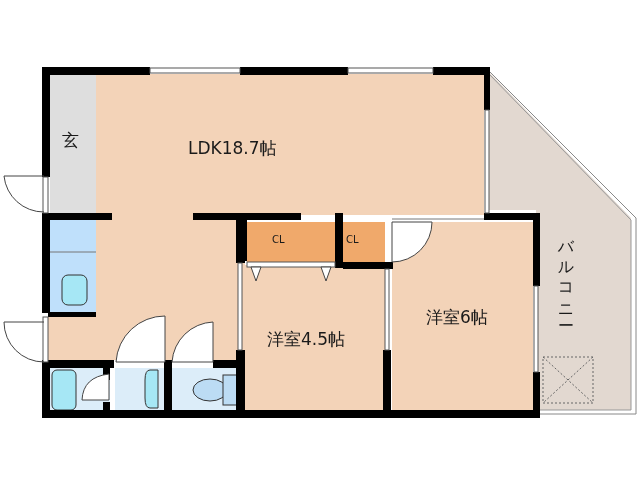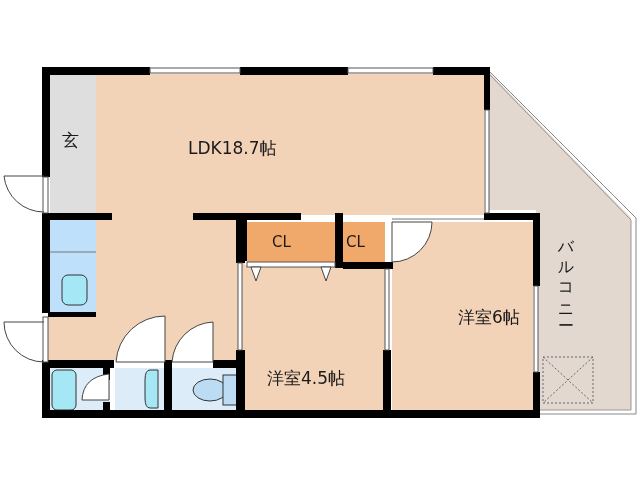--- a/index.html
+++ b/index.html
@@ -1,20 +1,20 @@
 <!DOCTYPE html>
 <html><head>
   <meta charset="utf-8">
   <style>
     html, body { margin: 0; padding: 0; background: #ffffff; }
     body { width: 640px; height: 480px; overflow: hidden; position: relative; font-family: "DejaVu Sans", sans-serif; }
     #plan { position: absolute; left: 0; top: 0; width: 640px; height: 480px; }
     .lbl { position: absolute; color: #1a1a1a; font-family: "DejaVu Sans", sans-serif; white-space: nowrap; line-height: 1; }
     .lbl-room { font-size: 17px; }
-    .lbl-cl { font-size: 15px; }
+    .lbl-cl { font-size: 10px; }
     .lbl-vert { font-size: 16px; writing-mode: vertical-rl; letter-spacing: 4px; }
   </style>
 </head>
 <body>
 
 <svg id="plan" viewBox="0 0 640 480" xmlns="http://www.w3.org/2000/svg">
 
   <polygon points="489,72 631,218 631,410 536,410 536,210 489,210" fill="#e2d8d0"></polygon>
   <polyline points="486,68 636,218 636,414 536,414" fill="none" stroke="#888" stroke-width="1"></polyline>
   <polyline points="489,74 631,220 631,410 536,410" fill="none" stroke="#999" stroke-width="1"></polyline>
@@ -99,17 +99,17 @@
   <polygon points="251,267 261,267 256,281" fill="#fff" stroke="#444" stroke-width="1"></polygon>
   <polygon points="321,267 331,267 326,281" fill="#fff" stroke="#444" stroke-width="1"></polygon>
 
   <rect x="543" y="357" width="50" height="46" fill="none" stroke="#666" stroke-width="1" stroke-dasharray="2,2"></rect>
   <line x1="543" y1="357" x2="593" y2="403" stroke="#666" stroke-width="1" stroke-dasharray="2,2"></line>
   <line x1="593" y1="357" x2="543" y2="403" stroke="#666" stroke-width="1" stroke-dasharray="2,2"></line>
 </svg>
 
 <div class="lbl lbl-room" style="left:188px; top:140px;">LDK18.7帖</div>
 <div class="lbl lbl-room" style="left:62px; top:132px;">玄</div>
-<div class="lbl lbl-room" style="left:267px; top:331px;margin-top:39px;">洋室4.5帖</div>
-<div class="lbl lbl-room" style="left:426px; top:309px;margin-left:32px;">洋室6帖</div>
+<div class="lbl lbl-room" style="left:267px; top:331px;">洋室4.5帖</div>
+<div class="lbl lbl-room" style="left:426px; top:309px;">洋室6帖</div>
 <div class="lbl lbl-cl" style="left:272px; top:235px;">CL</div>
 <div class="lbl lbl-cl" style="left:346px; top:235px;">CL</div>
 <div class="lbl lbl-vert" style="left:558px; top:228px;">バルコニー</div>
 
 </body></html>

